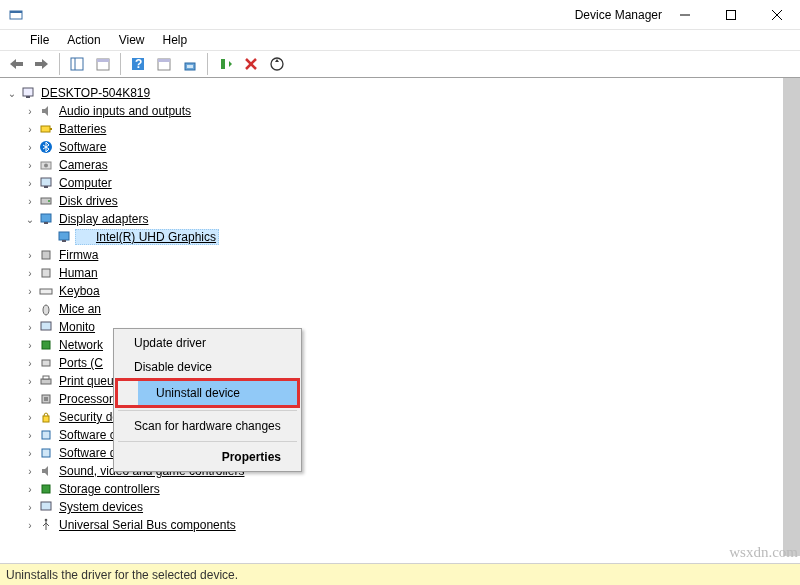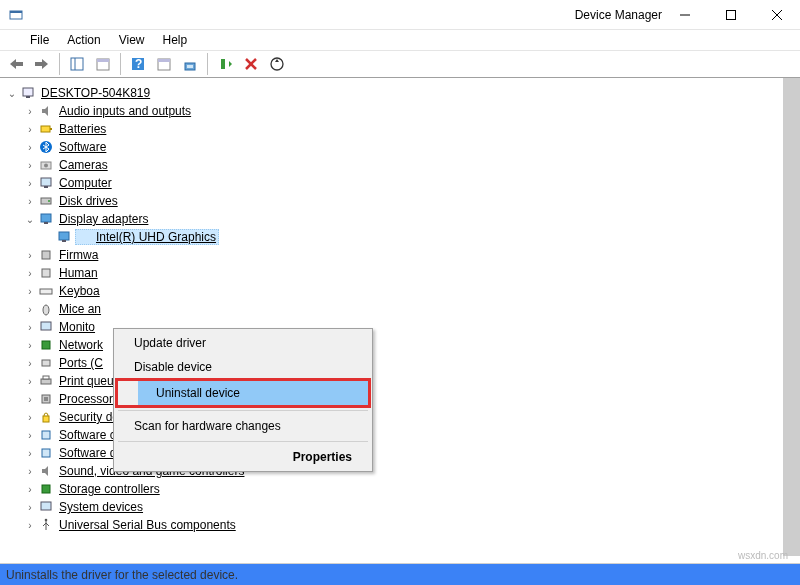--- a/index.html
+++ b/index.html
@@ -22,29 +22,29 @@
 .tree-row { display: flex; align-items: center; height: 18px; white-space: nowrap; }
 .expand { width: 12px; text-align: center; color: #666; font-size: 10px; cursor: default; }
 .node-icon { width: 16px; height: 16px; margin: 0 3px 0 2px; display:flex; align-items:center; justify-content:center; }
 .label { padding: 0 2px; text-decoration: underline; }
 .selected { background: #cce8ff; border: 1px dotted #99c9ef; padding-left: 20px; }
 
 .indent-0 { padding-left: 2px; }
 .indent-1 { padding-left: 20px; }
 .indent-2 { padding-left: 38px; }
 
-.context-menu { position: absolute; left: 113px; top: 250px; width: 260px; background: #f0f0f0; border: 1px solid #a0a0a0; box-shadow: 2px 2px 3px rgba(0,0,0,0.25); padding: 2px; }
+.context-menu { position: absolute; left: 113px; top: 250px; width: 189px; background: #f0f0f0; border: 1px solid #a0a0a0; box-shadow: 2px 2px 3px rgba(0,0,0,0.25); padding: 2px; }
 .cm-item { padding: 5px 18px; }
 .cm-sep { height: 1px; background: #d0d0d0; margin: 3px 2px; }
 .cm-highlighted { background: #91c9f7; margin-left: 20px; }
 .red-box { border: 3px solid #e03030; margin: -1px; }
 .cm-item.bold { font-weight: 600; text-align: right; }
 
-.statusbar { position: absolute; bottom: 0; left: 0; right: 0; height: 22px; background: #3b82f6; border-top: 1px solid #d0d0d0; display: flex; align-items: center; padding-left: 6px; color: #333; }
-.watermark { position: absolute; bottom: 24px; right: 12px; font-size: 10px; color: #bbb; }
+.statusbar { position: absolute; bottom: 0; left: 0; right: 0; height: 22px; background: #fef9c3; border-top: 1px solid #d0d0d0; display: flex; align-items: center; padding-left: 6px; color: #333; }
+.watermark { position: absolute; bottom: 24px; right: 2px; font-size: 15px; color: #bbb; font-family: Liberation Serif, serif; }
 .scrollbar-v { position: absolute; right: 0; top: 78px; width: 17px; height: 478px; background: #f0f0f0; }
 .scrollbar-v .thumb { background: #cdcdcd; width: 100%; height: 100%; }
 
 svg { display:block; }
 </style>
 </head>
 <body>
 
 <div class="titlebar">
   <span class="icon-slot">

